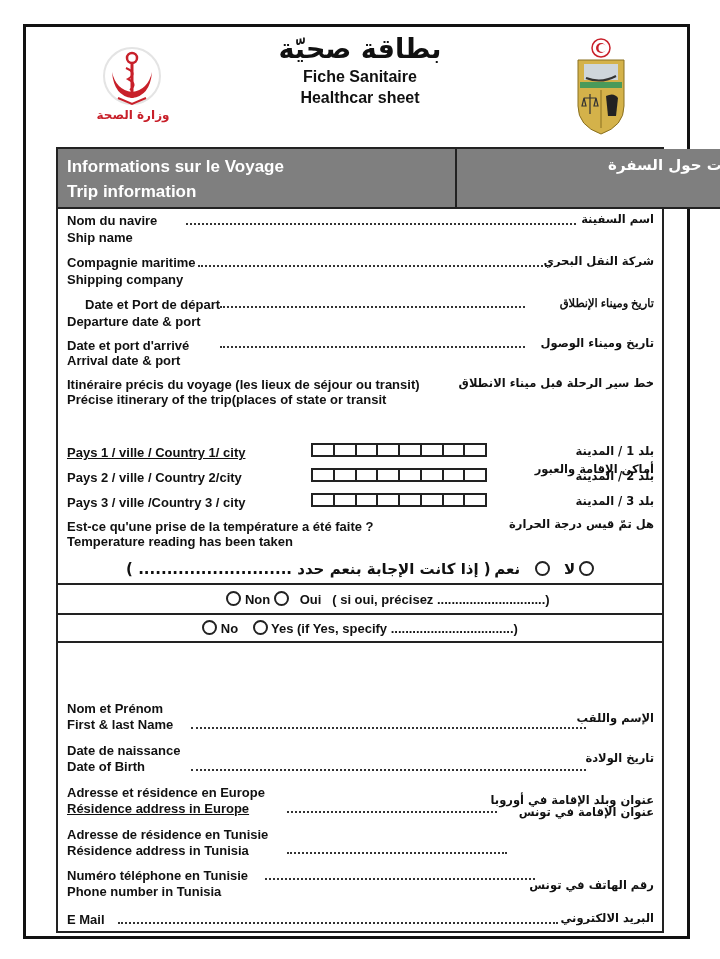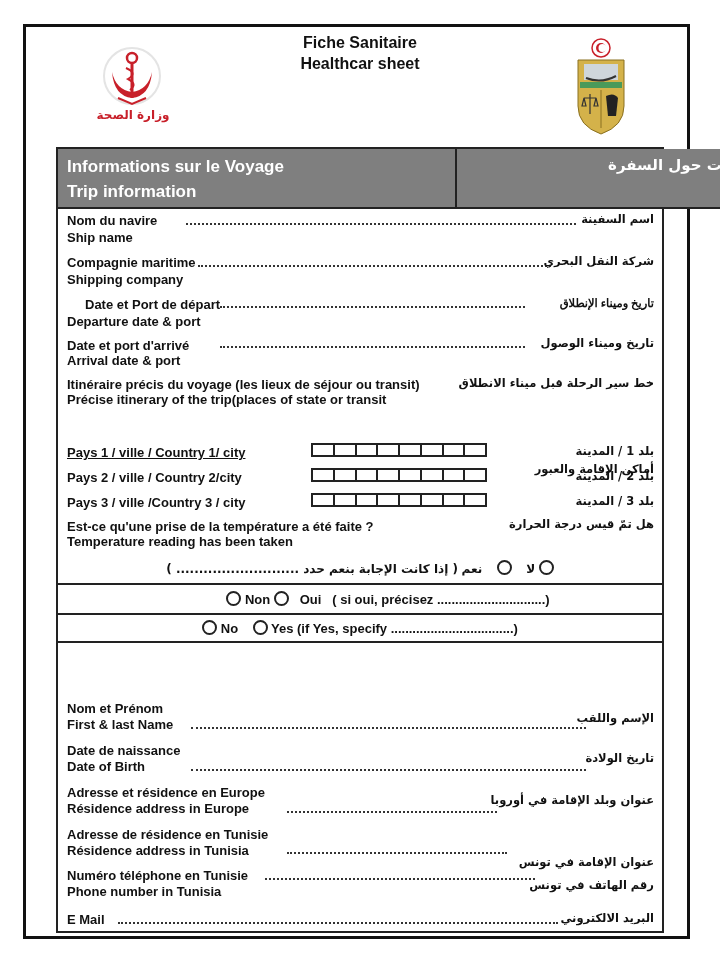--- a/index.html
+++ b/index.html
@@ -23,40 +23,41 @@
   .head2 { top:492px; height:54px; border-top:0; }
   .lbl { position:absolute; font-weight:bold; font-size:13px; line-height:16px; white-space:nowrap; }
   .ar-lbl { position:absolute; right:8px; font-family:"DejaVu Sans", sans-serif; font-weight:bold; font-size:11.5px; direction:rtl; white-space:nowrap; }
   .dots { position:absolute; height:0; border-bottom:2px dotted #333; }
   .boxes { position:absolute; left:253px; width:176px; height:14px; display:flex; border:2px solid #222; box-sizing:border-box; }
   .boxes span { flex:1; border-right:2px solid #222; }
   .boxes span:last-child { border-right:0; }
   .hline { position:absolute; left:0; width:604px; height:2px; background:#222; }
   .radio-row { position:absolute; left:0; width:604px; text-align:center; font-weight:bold; font-size:13px; white-space:nowrap; }
   .radio { display:inline-block; width:11px; height:11px; border:2px solid #222; border-radius:50%; vertical-align:-2px; }
-  .ar-inline { font-family:"DejaVu Sans", sans-serif; direction:rtl; unicode-bidi:embed; font-size:12px; }
+  .ar-inline { font-family:"DejaVu Sans", sans-serif; direction:rtl; unicode-bidi:embed; font-size:15px; }
 </style>
 </head>
 <body>
 
 <div class="frame"></div>
 
 <div class="logo-left">
   <svg width="110" height="80" viewBox="0 0 110 80">
     <circle cx="54" cy="30" r="28" fill="none" stroke="#e4e4e4" stroke-width="2"></circle>
     <path d="M34 26 Q36 50 54 52 Q72 50 74 26 Q70 44 54 46 Q38 44 34 26Z" fill="#c8202a"></path>
     <circle cx="54" cy="12" r="5" fill="none" stroke="#c8202a" stroke-width="2.5"></circle>
     <line x1="54" y1="17" x2="54" y2="52" stroke="#c8202a" stroke-width="3"></line>
     <path d="M48 22 Q60 27 50 33 Q60 38 52 44" fill="none" stroke="#c8202a" stroke-width="2"></path>
     <path d="M40 52 L54 58 L68 52" fill="none" stroke="#c8202a" stroke-width="2"></path>
   </svg>
   <div style="position:absolute; left:0; top:62px; width:110px; text-align:center; color:#c8202a; font-family:'DejaVu Sans',sans-serif; font-size:12px; font-weight:bold; direction:rtl;">وزارة الصحة</div>
 </div>
 
 <div class="title-block">
+  <div class="title-ar">بطاقة صحيّة</div>
   <div class="title-fr">Fiche Sanitaire</div>
   <div class="title-en">Healthcar sheet</div>
 </div>
 
 <div class="logo-right">
   <svg width="54" height="100" viewBox="0 0 54 100">
     <circle cx="27" cy="12" r="9" fill="#fff" stroke="#c8202a" stroke-width="1.5"></circle>
     <circle cx="27" cy="12" r="5" fill="#c8202a"></circle>
     <circle cx="28.5" cy="12" r="4" fill="#fff"></circle>
     <path d="M4 24 L50 24 L50 70 Q50 90 27 98 Q4 90 4 70 Z" fill="#d4b24a" stroke="#8a7020" stroke-width="1"></path>
@@ -203,30 +204,30 @@
 
   <div>
     <div class="lbl" style="left:9px; top:594px;">Date de naissance</div>
     <div class="lbl" style="left:9px; top:610px;">Date of Birth</div>
     <div class="dots" style="left:133px; width:395px; top:620px;"></div>
     <div class="ar-lbl" style="top:602px;">تاريخ الولادة</div>
   </div>
 
   <div>
     <div class="lbl" style="left:9px; top:636px;">Adresse et résidence en  Europe</div>
-    <div class="lbl" style="left:9px; top:652px;">Résidence address in  Europe</div>
+    <div class="lbl" style="left:9px; top:652px;text-decoration:underline;">Résidence address in  Europe</div>
     <div class="dots" style="left:229px; width:210px; top:662px;"></div>
     <div class="ar-lbl" style="top:644px;">عنوان وبلد الإقامة في أوروبا</div>
   </div>
 
   <div>
     <div class="lbl" style="left:9px; top:678px;">Adresse de résidence en Tunisie</div>
     <div class="lbl" style="left:9px; top:694px;">Résidence address in  Tunisia</div>
     <div class="dots" style="left:229px; width:220px; top:703px;"></div>
-    <div class="ar-lbl" style="top:706px;margin-left:16px;">عنوان الإقامة في تونس</div>
+    <div class="ar-lbl" style="top:656px;margin-left:16px;">عنوان الإقامة في تونس</div>
   </div>
 
   <div>
     <div class="lbl" style="left:9px; top:719px;">Numéro téléphone en Tunisie</div>
     <div class="lbl" style="left:9px; top:735px;">Phone number in Tunisia</div>
     <div class="dots" style="left:207px; width:270px; top:729px;"></div>
     <div class="ar-lbl" style="top:729px;">رقم الهاتف في تونس</div>
   </div>
 
   <div>

